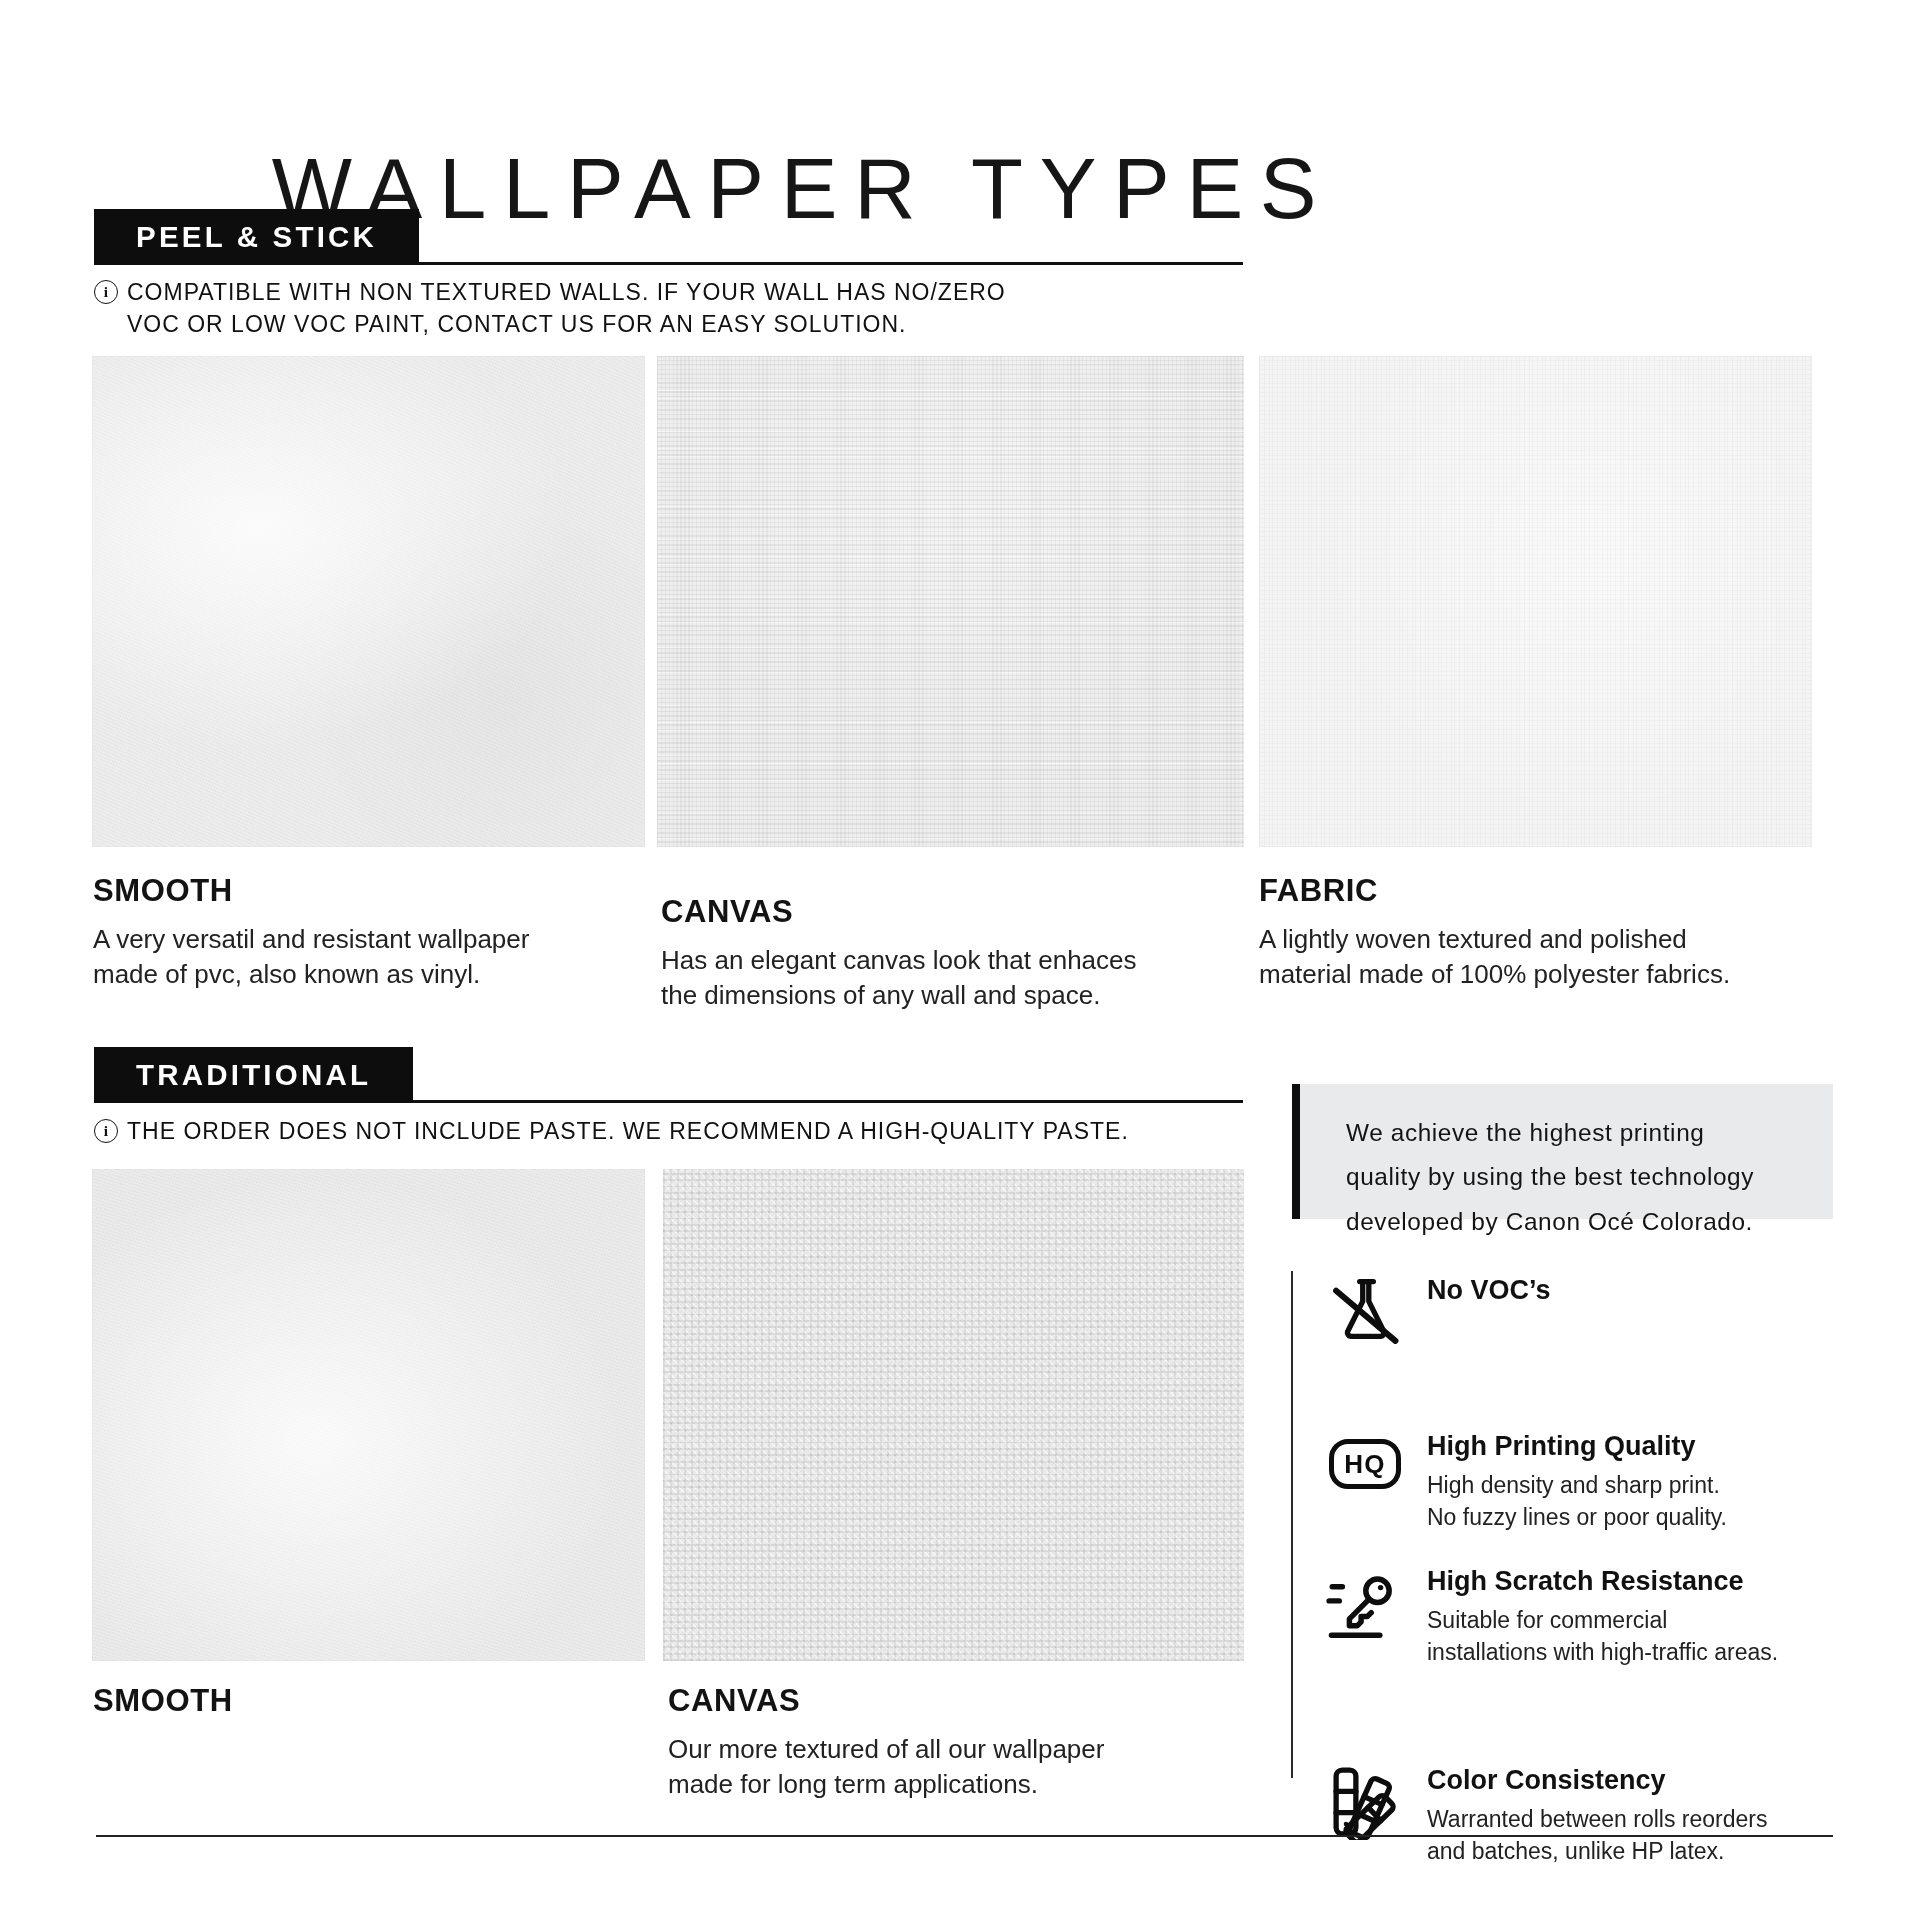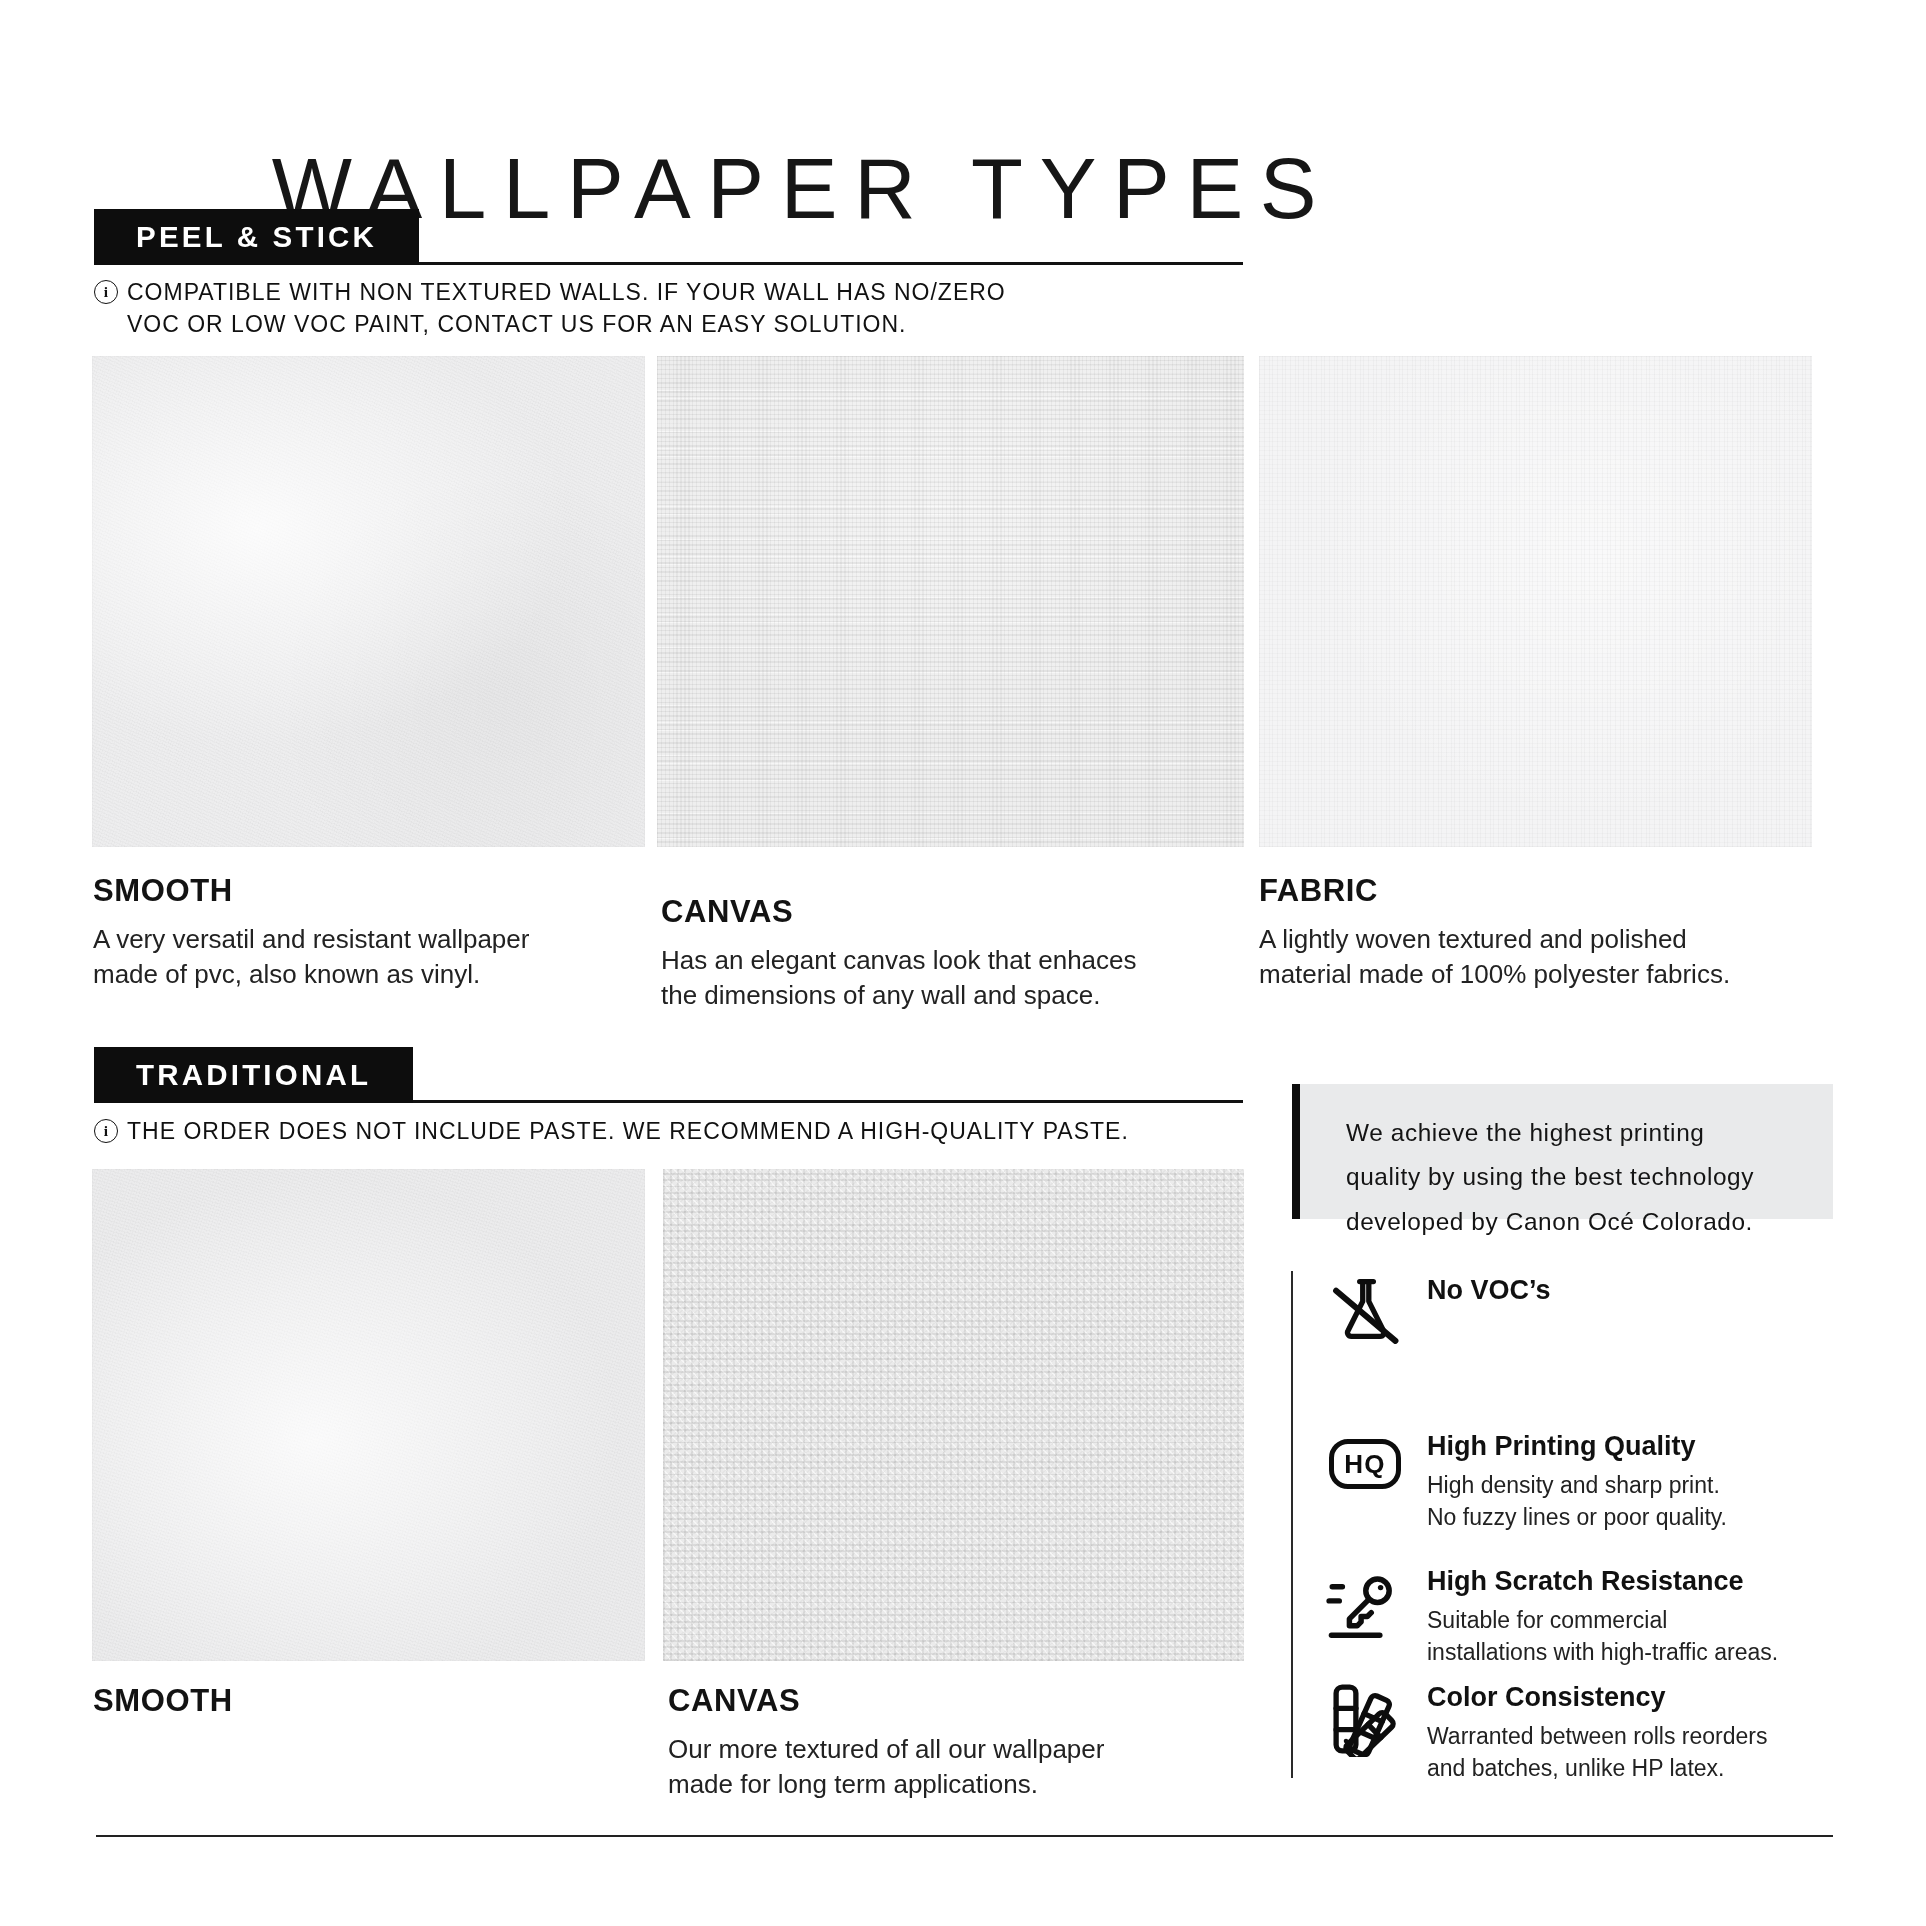--- a/index.html
+++ b/index.html
@@ -214,21 +214,21 @@
       <path d="M7 90 h62"></path>
     </svg>
   </div>
   <div class="f-text">
     <h4>High Scratch Resistance</h4>
     <p>Suitable for commercial
 installations with high-traffic areas.</p>
   </div>
 </div>
 
-<div class="abs feature" style="top:1681px;">
+<div class="abs feature" style="top:1764px;">
   <div class="f-icon">
     <svg width="76" height="76" viewBox="0 0 100 100" fill="none" stroke="#0d0d0d" stroke-width="7" stroke-linecap="round" stroke-linejoin="round">
       <rect x="12" y="8" width="26" height="84" rx="8"></rect>
       <path d="M12 36 h26"></path>
       <path d="M12 64 h26"></path>
       <circle cx="25" cy="79" r="3" fill="#0d0d0d" stroke="none"></circle>
       <g transform="rotate(24 50 50)">
         <rect x="46" y="16" width="26" height="78" rx="6"></rect>
         <path d="M46 44 h26 M46 68 h26"></path>
       </g>

